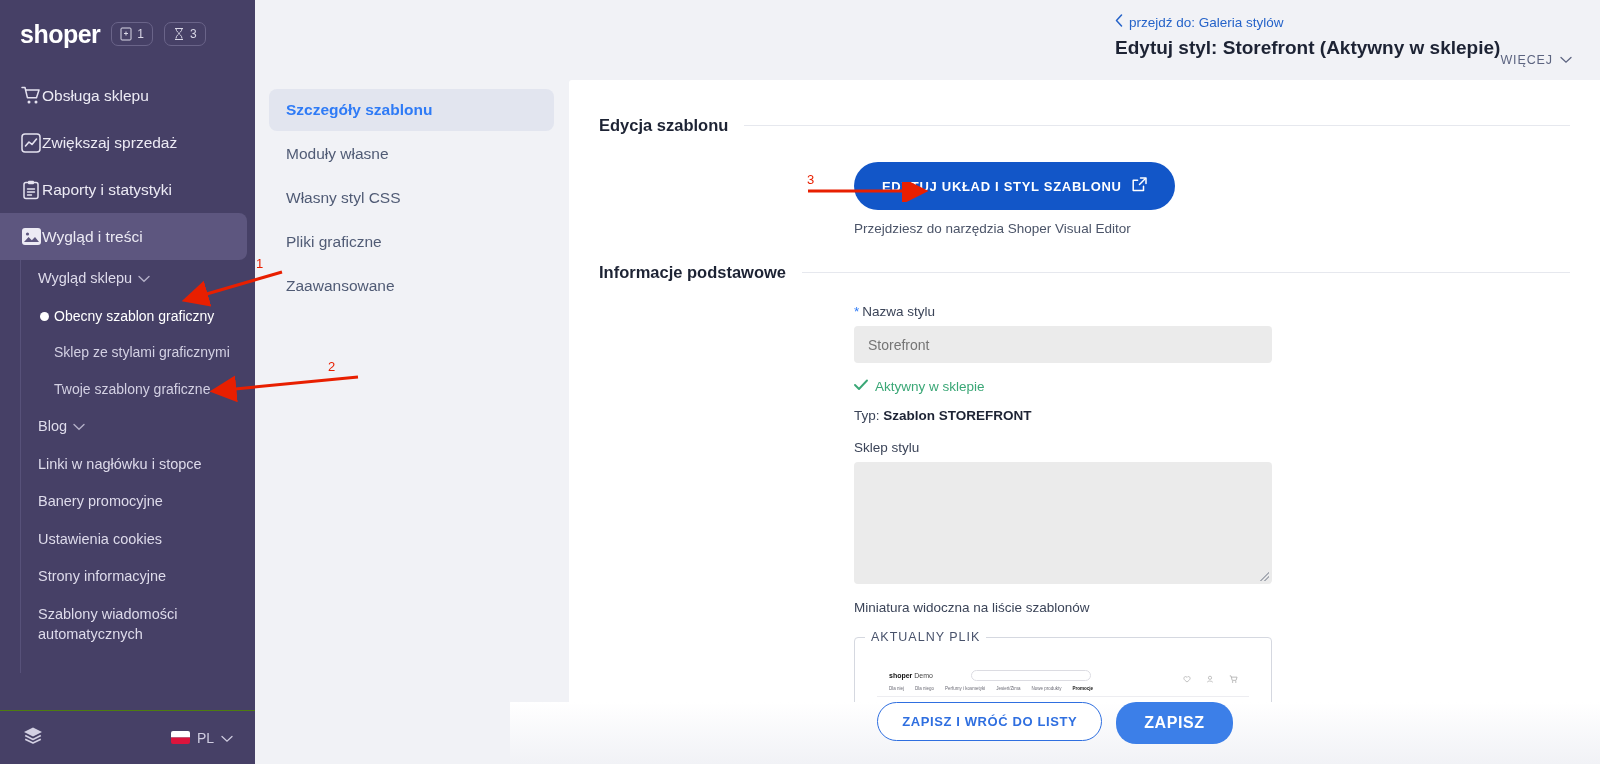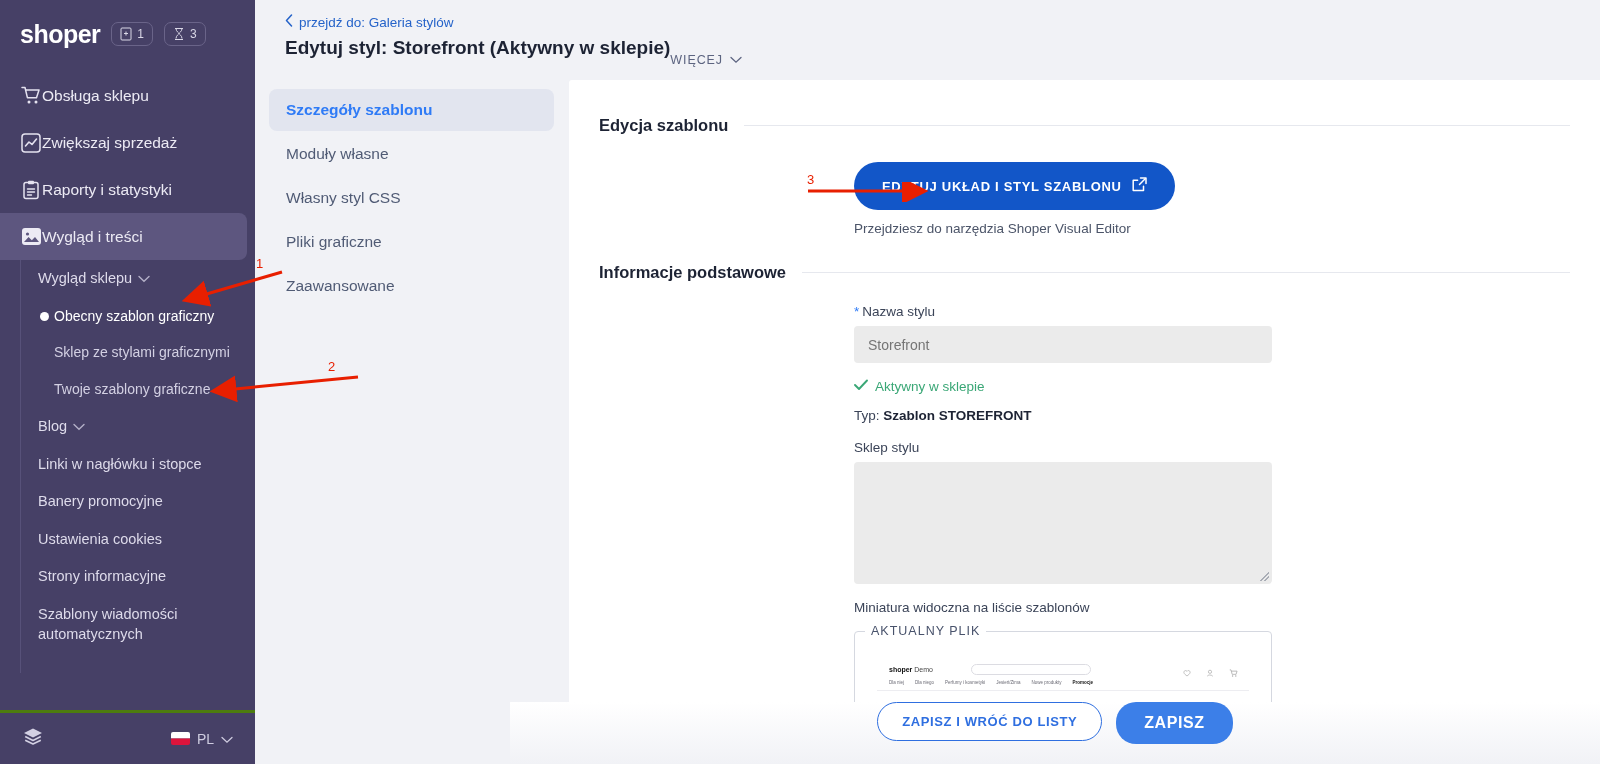--- a/index.html
+++ b/index.html
@@ -50,32 +50,32 @@
   .sub-item {
     display: flex; align-items: center; gap: 0;
     padding: 9px 0 9px 14px; color: #dedbeb; font-size: 14.5px;
     cursor: pointer; line-height: 1.35;
   }
   .sub-item.lvl2 { padding-left: 30px; font-size: 14px; color: #d3d0e3; }
   .sub-item.current { color: #ffffff; }
   .dot { position: absolute; left: 16px; width: 9px; height: 9px; border-radius: 50%; background: #fff; }
   .chev { margin-left: 6px; opacity: .8; }
   .sb-foot {
-    height: 54px; border-top: 3px solid #4d7c0f;
+    height: 54px; border-top: 1px solid #4d7c0f;
     display: flex; align-items: center; justify-content: space-between;
     padding: 0 22px;
   }
   .lang { display: flex; align-items: center; gap: 7px; color: #cfcce0; font-size: 14px; cursor: pointer; }
   .flag { width: 19px; height: 13px; border-radius: 2px; overflow: hidden; display: block; }
 
   
   .main { flex: 1; height: 764px; position: relative; background: #f1f2f6; }
   .topbar {
     height: 80px; padding: 14px 28px 0 30px;
-    display: flex; justify-content: flex-start;
+    display: flex; justify-content: flex-end;
   }
   .crumb { display: flex; align-items: center; gap: 6px; color: #2563c9; font-size: 13.5px; cursor: pointer; }
   .page-title { font-size: 19px; color: #1d2334; font-weight: 600; margin-top: 7px; }
   .more { display: flex; align-items: center; gap: 7px; color: #5c6480; font-size: 12.5px; letter-spacing: .9px; cursor: pointer; margin-top: 26px; }
 
   .body-area { display: flex; padding: 0 0 0 14px; height: 684px; }
   .tabs { width: 300px; flex: 0 0 300px; padding: 9px 15px 0 0; }
   .tab {
     padding: 12px 17px; border-radius: 8px; color: #505b75;
     font-size: 15.5px; cursor: pointer; margin-bottom: 2px;
@@ -113,21 +113,21 @@
     border-radius: 4px; position: relative;
   }
   .ta:after {
     content: ""; position: absolute; right: 3px; bottom: 3px;
     width: 9px; height: 9px;
     background: linear-gradient(135deg, transparent 48%, #a9adb6 48%, #a9adb6 58%, transparent 58%,
                 transparent 70%, #a9adb6 70%, #a9adb6 80%, transparent 80%);
   }
   .fieldset {
     width: 418px; border: 1px solid #d5d8e0; border-radius: 4px;
-    padding: 9px 10px 0 10px; margin-top: 9px; height: 120px; overflow: hidden;
+    padding: 9px 10px 0 10px; margin-top: 15px; height: 120px; overflow: hidden;
   }
   .fs-legend { color: #48526b; font-size: 12.5px; letter-spacing: 1px; padding: 0 6px; }
 
   
   .thumb { background: #fff; margin: 9px 12px 0 12px; height: 110px; position: relative; overflow: hidden; }
   .th-bar { display: flex; align-items: center; padding: 7px 12px 5px 12px; gap: 10px; }
   .th-logo { font-size: 7px; font-weight: bold; color: #1a1a1a; }
   .th-logo span { font-weight: normal; color: #444; }
   .th-search { flex: 0 0 120px; height: 11px; border: 1px solid #dcdce2; border-radius: 7px; margin-left: 28px; }
   .th-icons { display: flex; gap: 15px; margin-left: auto; }

